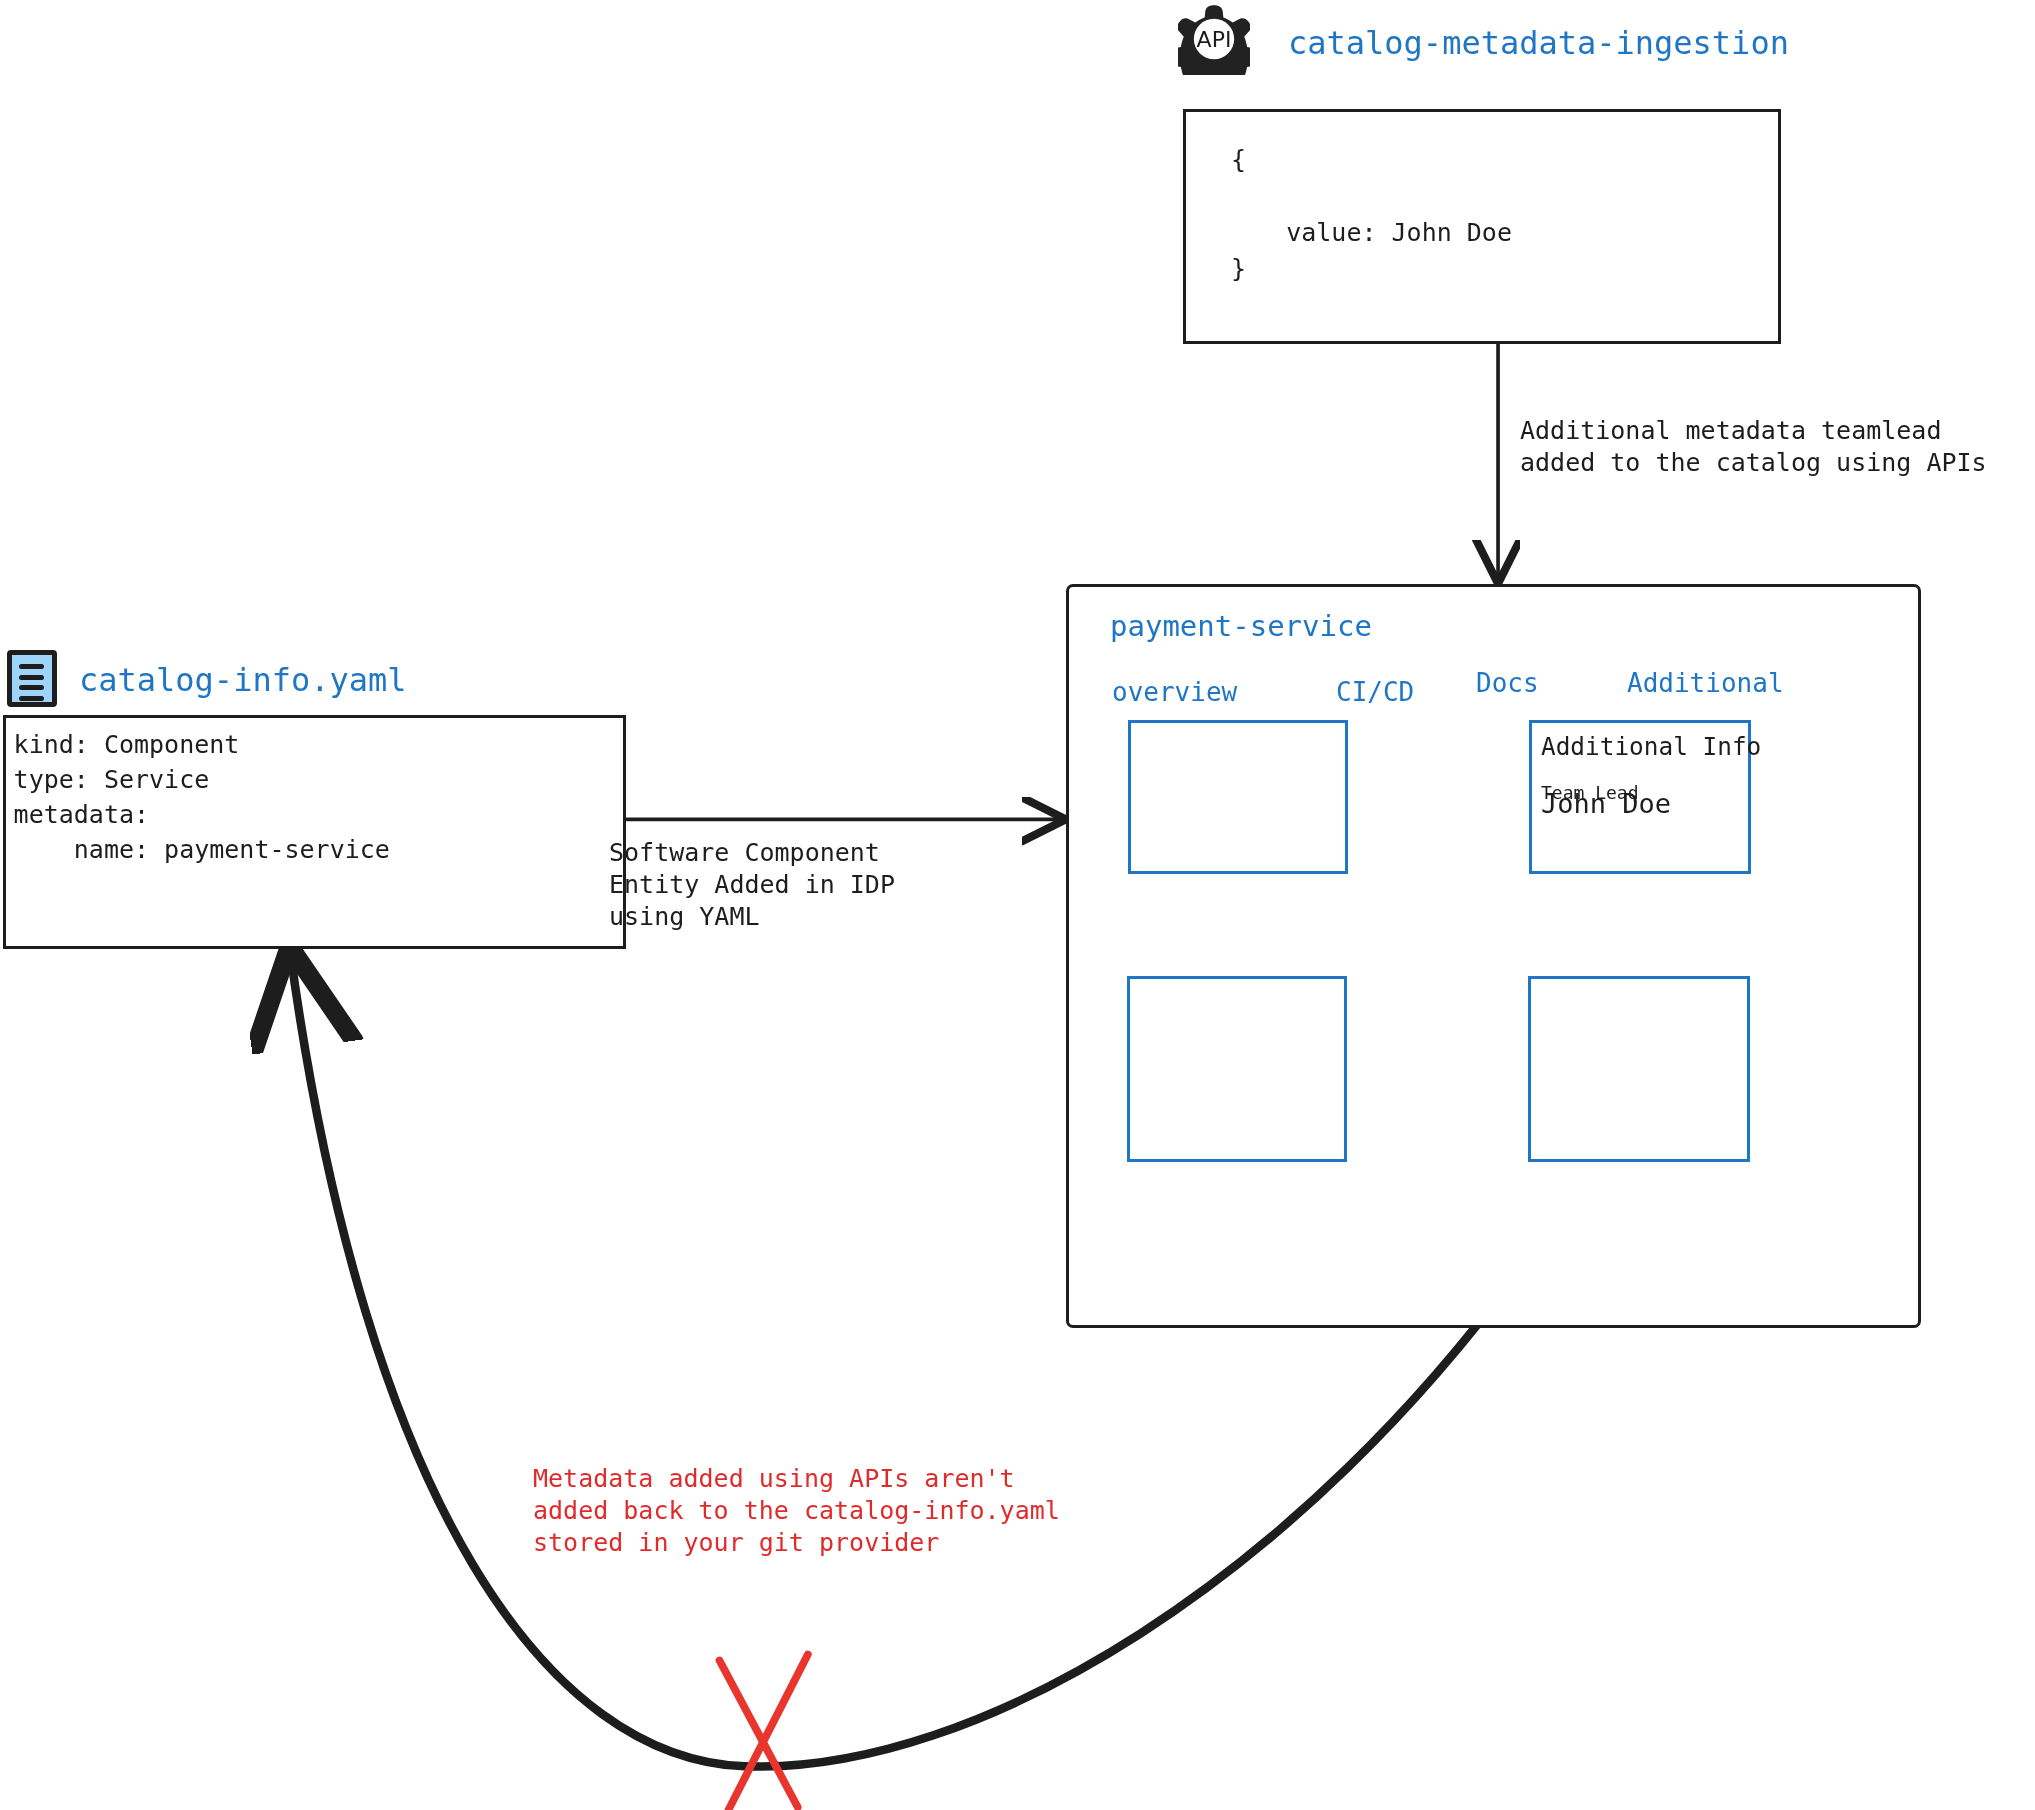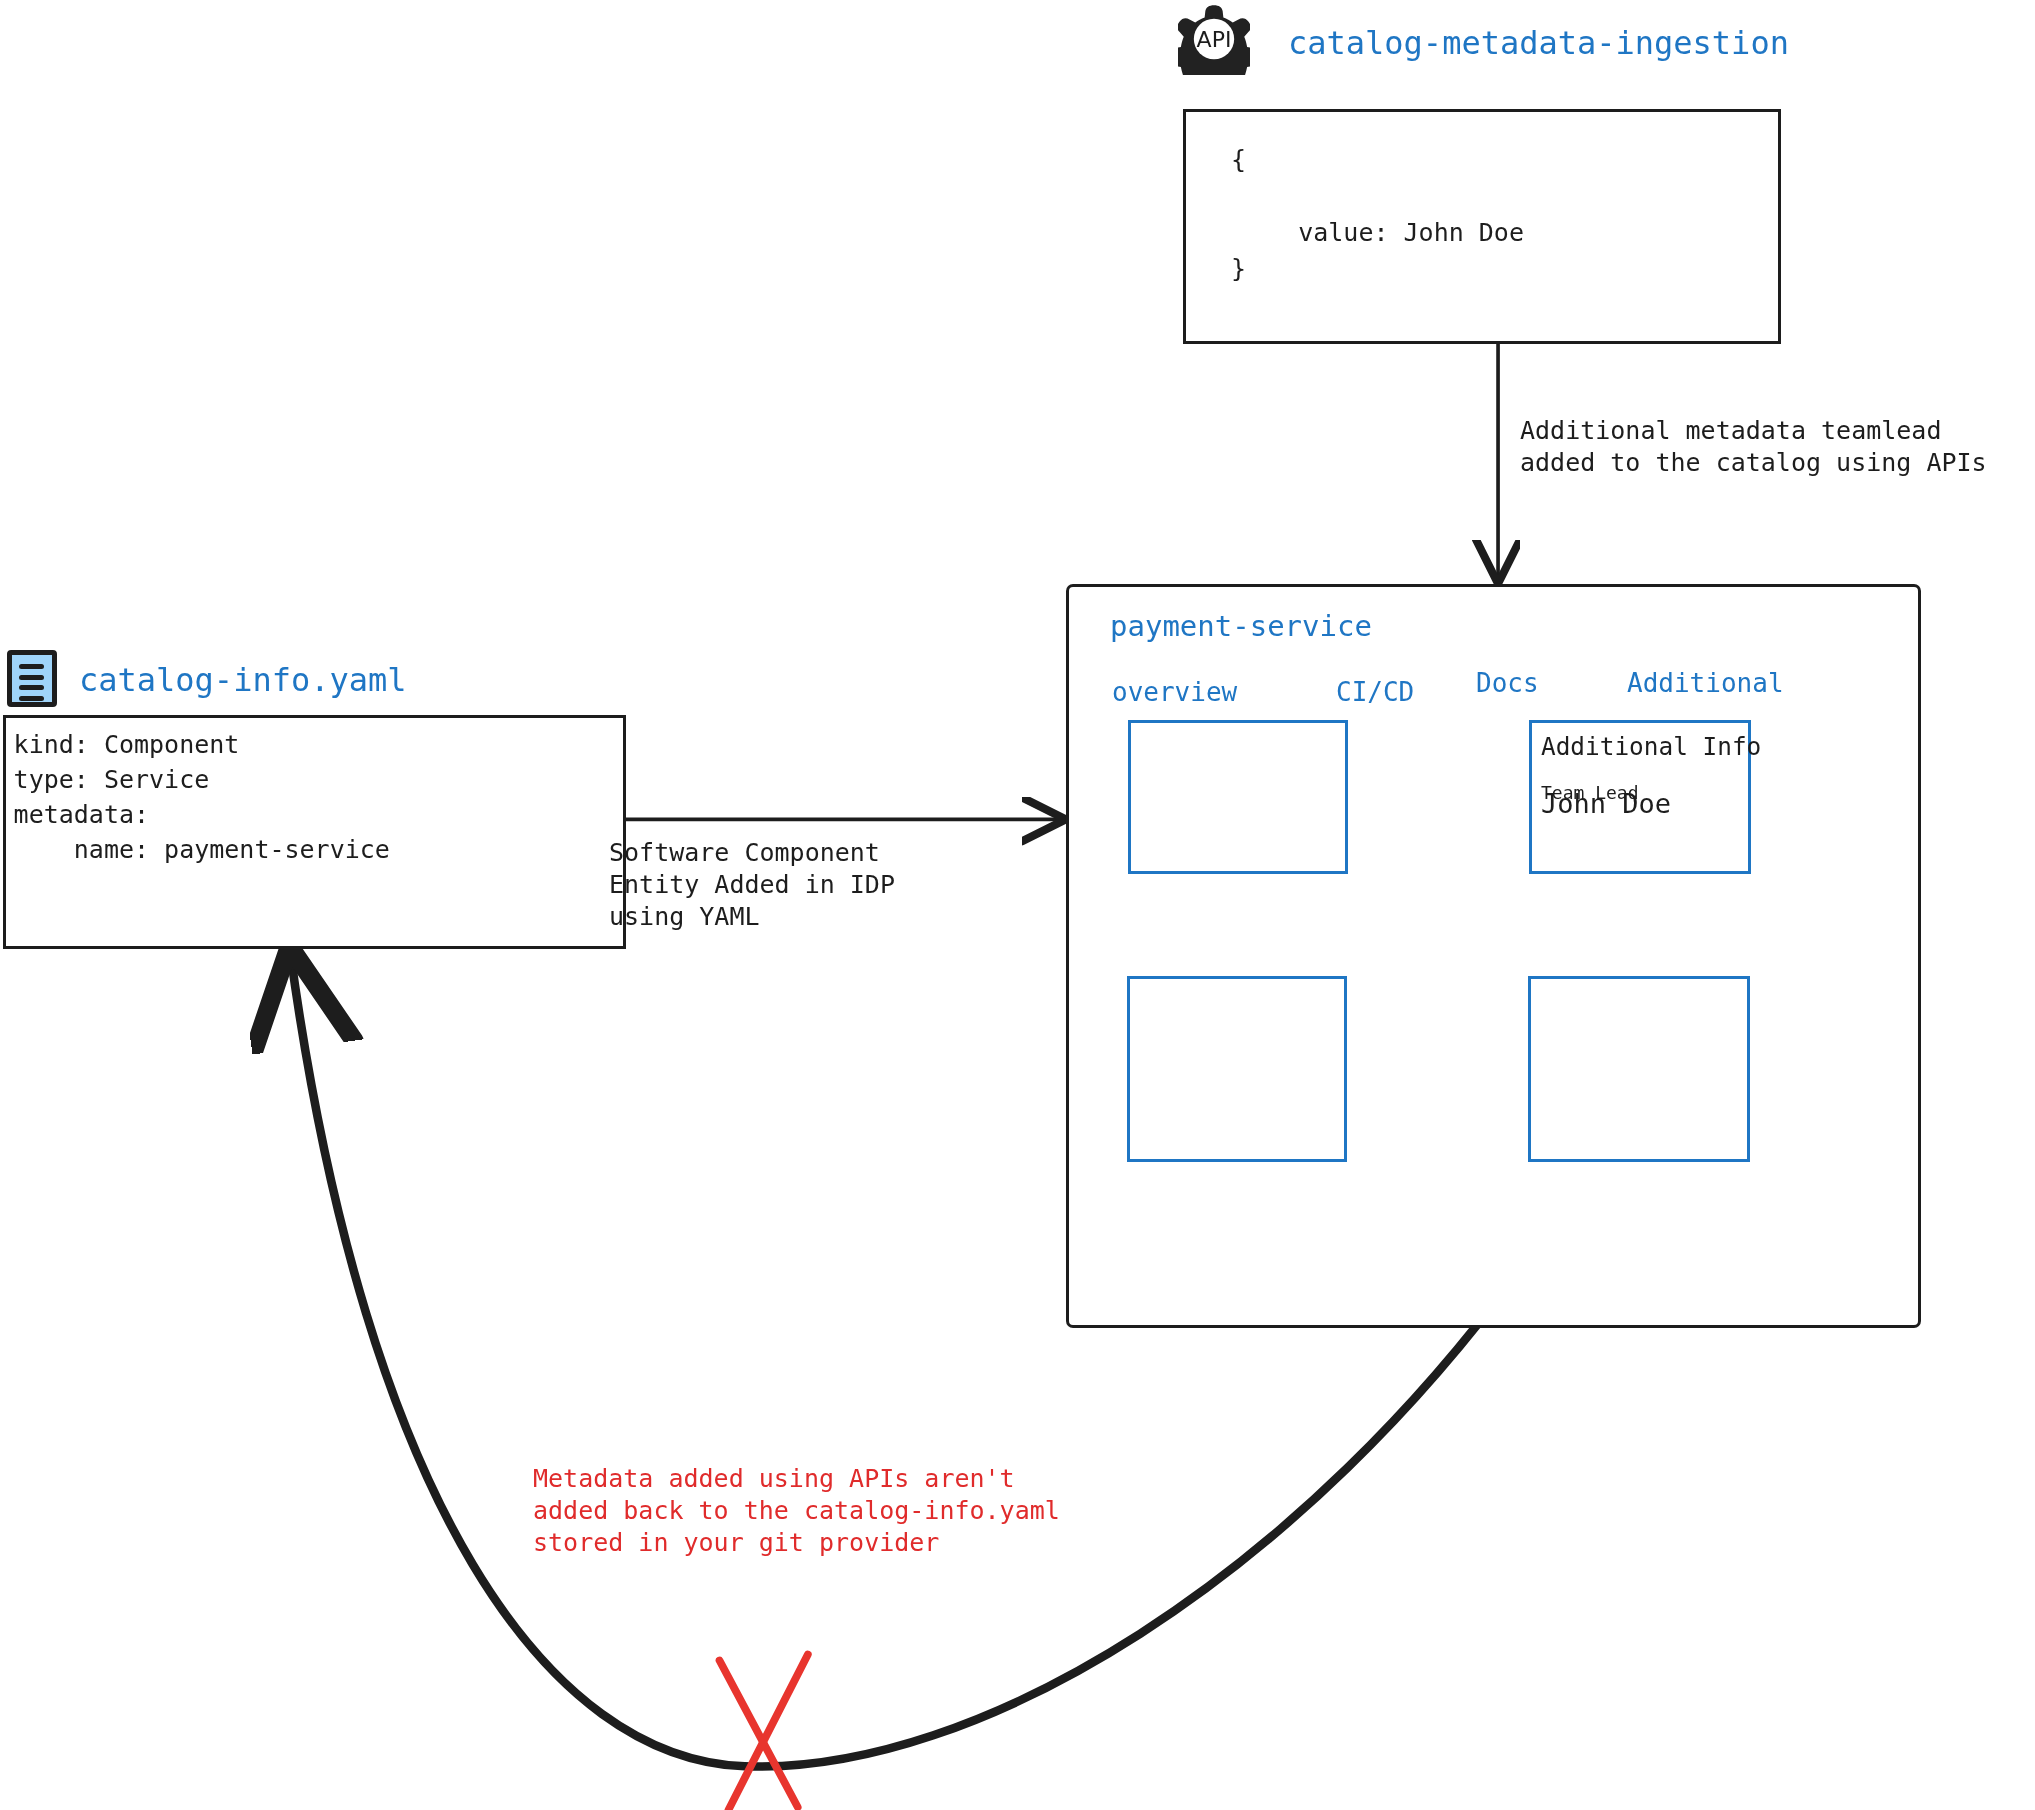--- a/index.html
+++ b/index.html
@@ -71,21 +71,21 @@
   </svg>
   <span style="position:absolute;left:0;top:0;width:72px;height:72px;display:flex;
                align-items:center;justify-content:center;font-size:22px;color:#1d1d1d;
                font-family:'DejaVu Sans','Liberation Sans',sans-serif;">API</span>
 </div>
 
 <div class="title-blue" style="left:1288px;top:23.6px;">catalog-metadata-ingestion</div>
 
 <div class="boxblack" style="left:1183px;top:109px;width:598px;height:235px;">
   <div class="mono codeline" style="position:absolute;left:45px;top:28.5px;">{</div>
-  <div class="mono codeline" style="position:absolute;left:52px;top:102px;">    value: John Doe</div>
+  <div class="mono codeline" style="position:absolute;left:40px;top:102px;">    value: John Doe</div>
   <div class="mono codeline" style="position:absolute;left:45px;top:138px;">}</div>
 </div>
 
 <div class="annot" style="left:1520px;top:415px;">Additional metadata teamlead
 added to the catalog using APIs</div>
 
 <div id="yaml-file-icon">
   <div class="ln" style="top:9px;width:25px;"></div>
   <div class="ln" style="top:19.5px;width:25px;"></div>
   <div class="ln" style="top:30px;width:25px;"></div>

